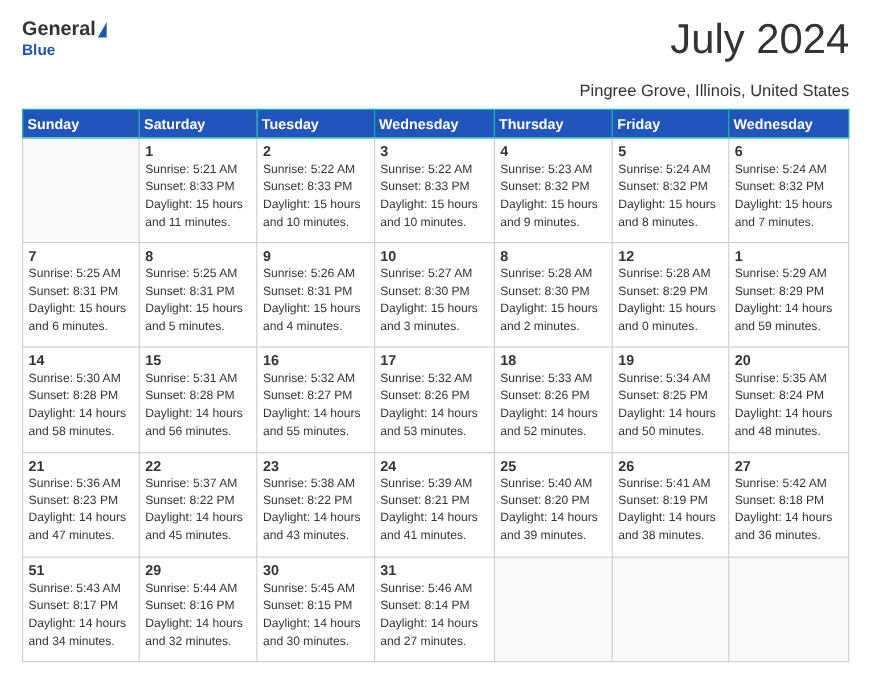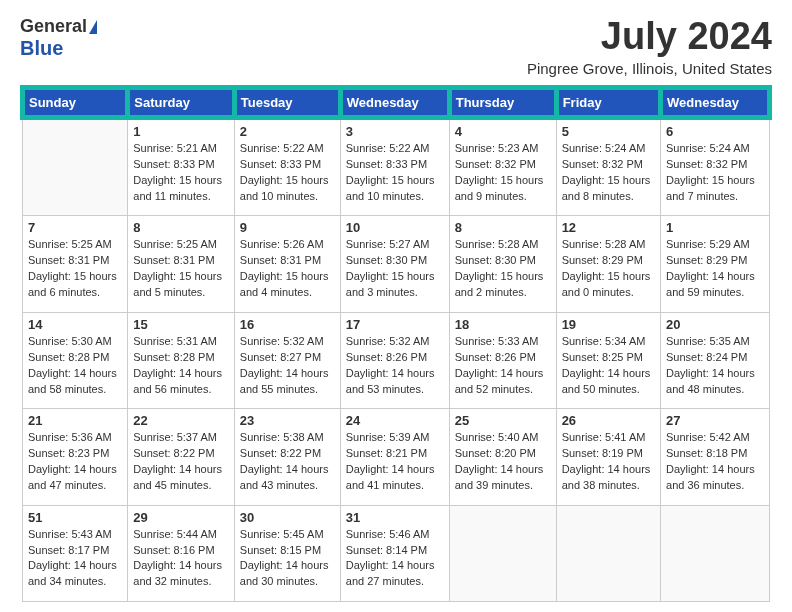--- a/index.html
+++ b/index.html
@@ -39,42 +39,42 @@
     }
     .logo-line {
       display: flex;
       align-items: center;
     }
     .title-block {
       text-align: right;
     }
     .month-title {
       font-size: 38px;
-      font-weight: bold;
+      font-weight: normal;
       color: #333;
       line-height: 1.1;
     }
     .location {
       font-size: 15px;
       color: #333;
-      margin-top: 2px;
+      margin-top: 16px;
     }
     .calendar {
       width: 100%;
       border-collapse: collapse;
       flex: 1;
     }
     .calendar thead th {
       background: #2255bb;
       color: #fff;
       font-size: 13px;
       font-weight: bold;
       padding: 5px 4px;
       text-align: left;
-      border: 5px solid #14b8a6;
+      border: 1px solid #14b8a6;
     }
     .calendar tbody td {
       border: 1px solid #ccc;
       vertical-align: top;
       padding: 4px 5px;
       font-size: 10.5px;
       color: #333;
       width: 113px;
       height: 88px;
     }
@@ -97,21 +97,21 @@
 <body>
 
 <div class="page">
   <div class="header">
     <div class="logo">
       <div class="logo-line">
         <span style="font-size:18px;font-weight:bold;color:#333;">General</span>
         <span class="logo-triangle"></span>
       </div>
       <div class="logo-line">
-        <span style="font-size:20px;font-weight:bold;color:#2255aa;">Blue</span>
+        <span style="font-size:14px;font-weight:bold;color:#2255aa;">Blue</span>
       </div>
     </div>
     <div class="title-block">
       <div class="month-title">July 2024</div>
       <div class="location">Pingree Grove, Illinois, United States</div>
     </div>
   </div>
 
   <table class="calendar">
     <thead>

